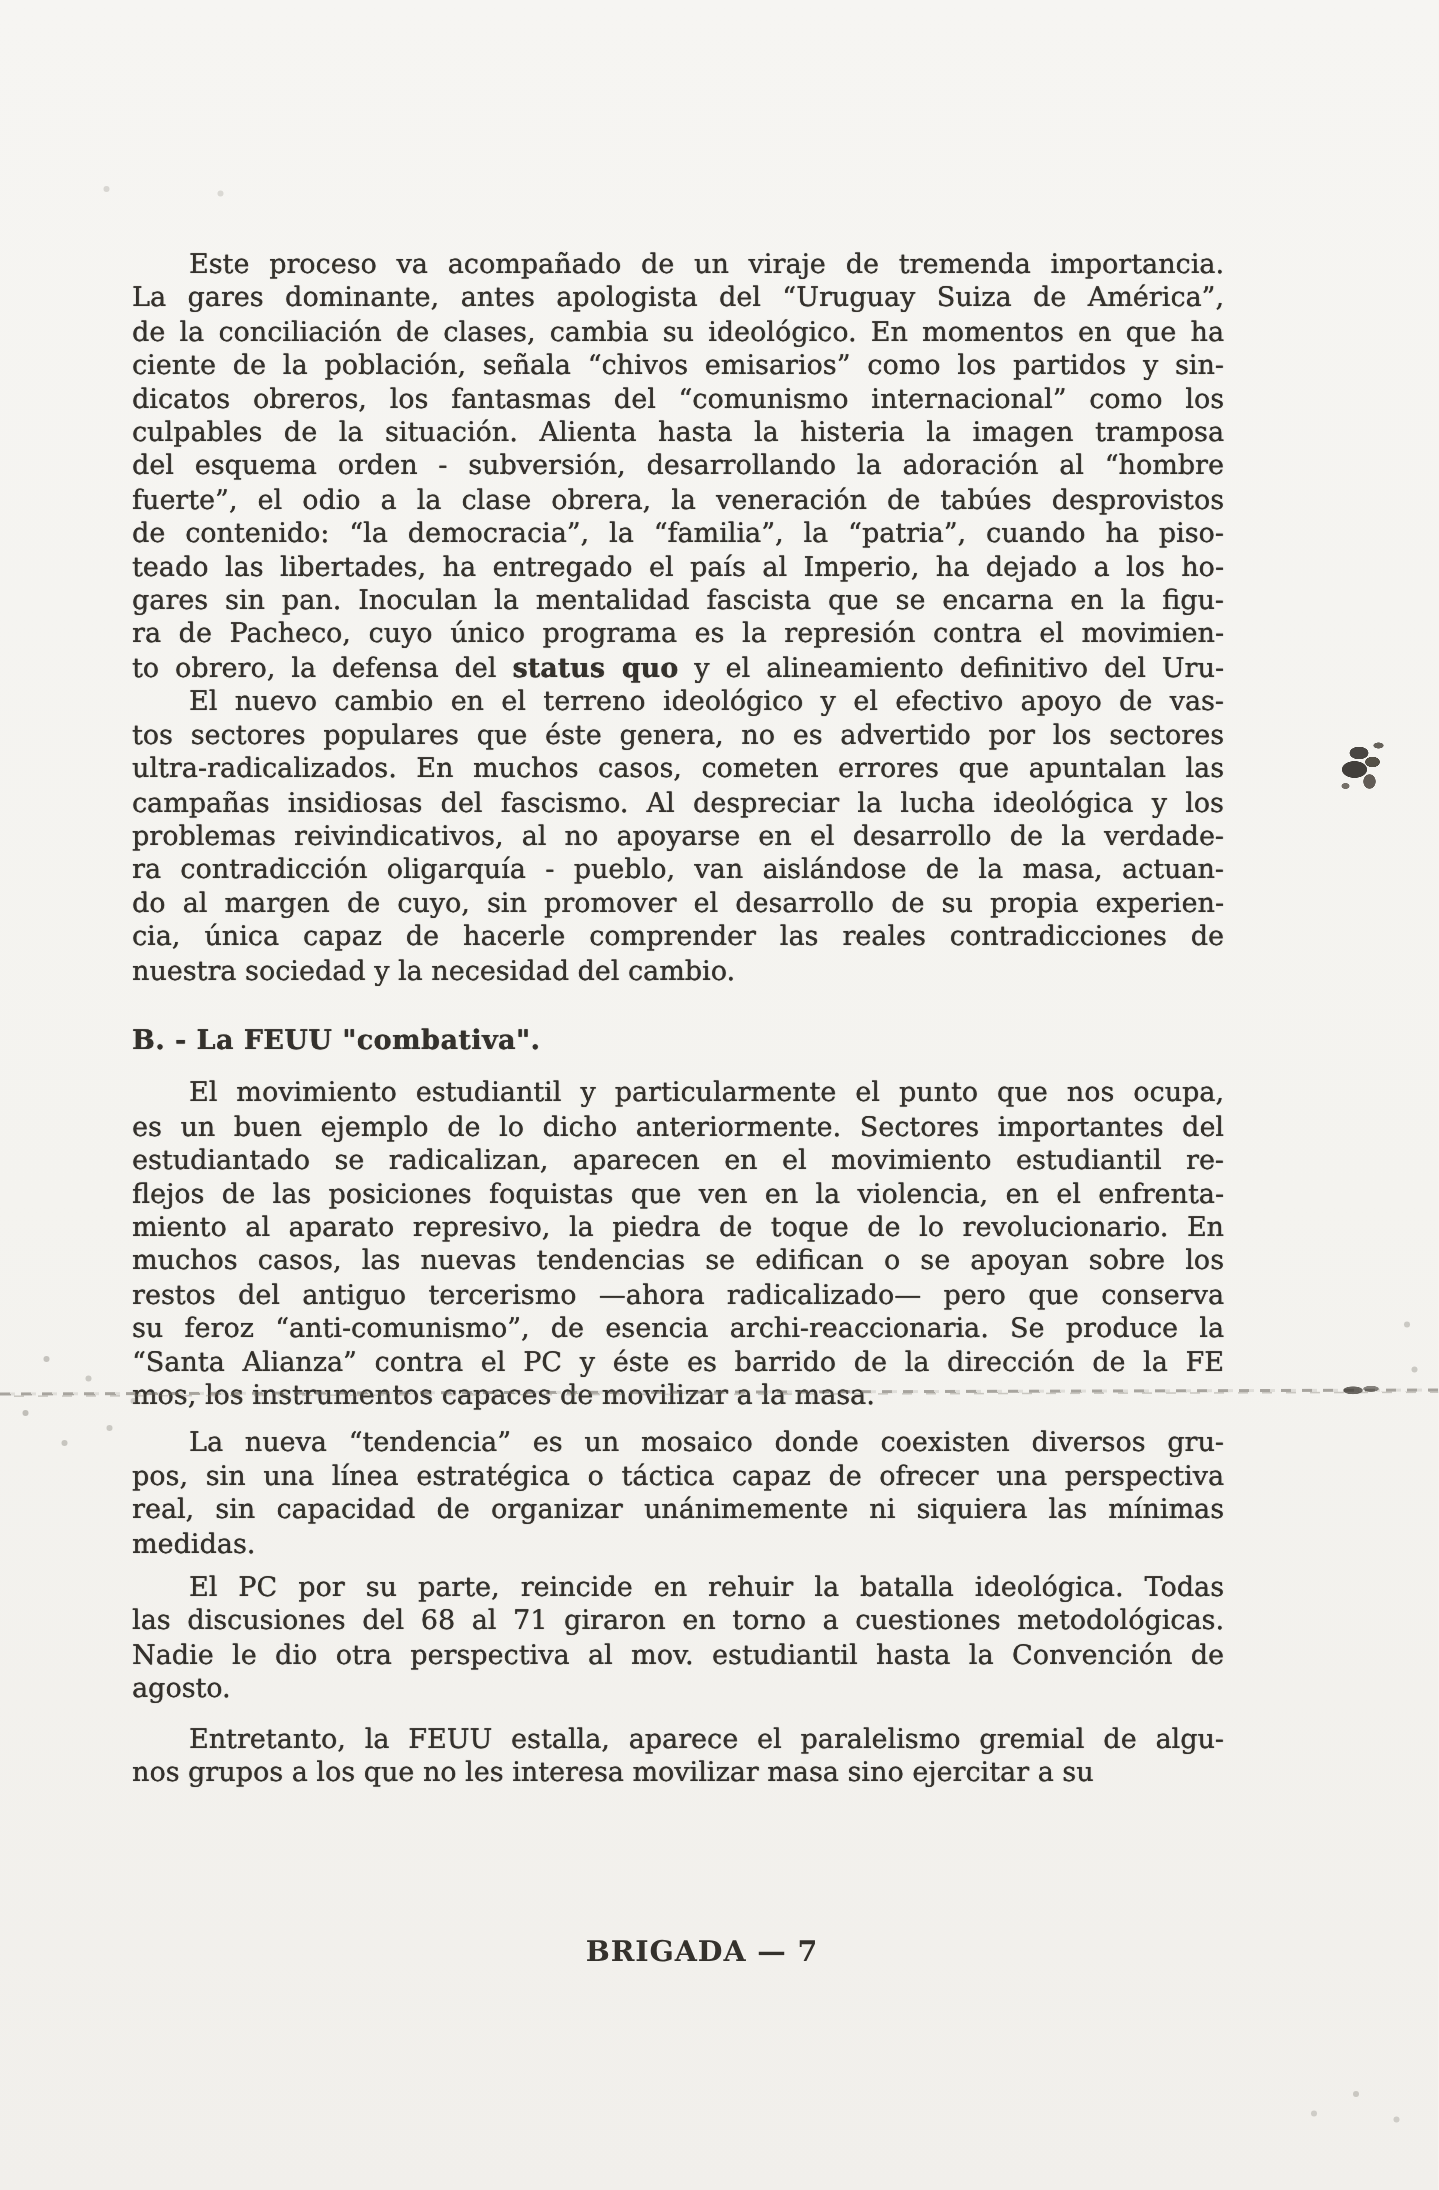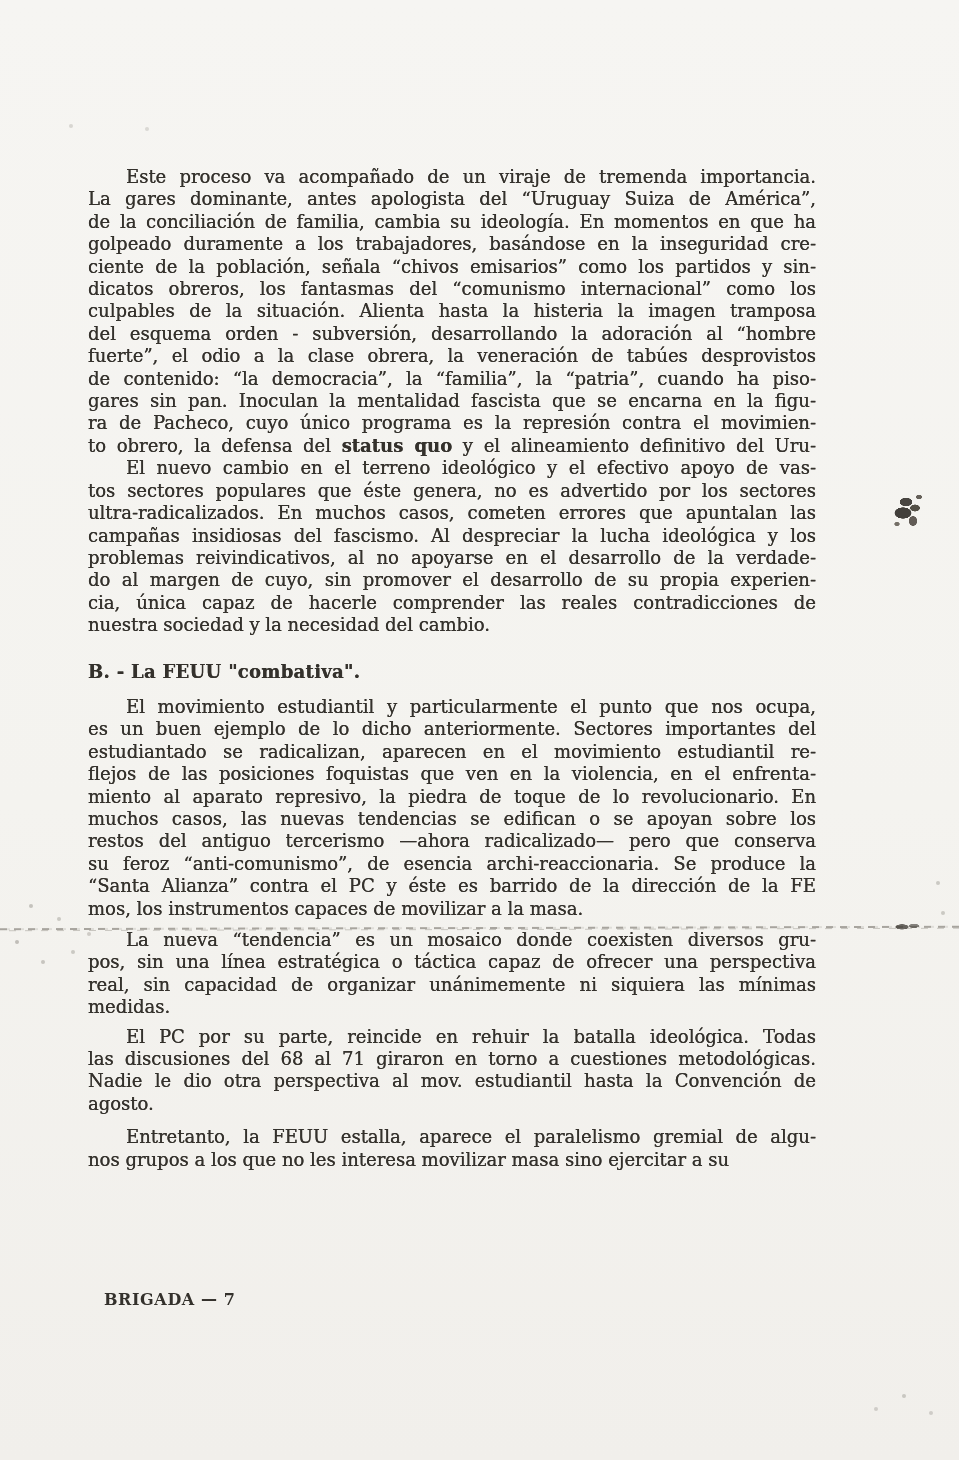--- a/index.html
+++ b/index.html
@@ -42,22 +42,22 @@
     margin-bottom: 13px;
     letter-spacing: 0.3px;
   }
   .text-column > .block:nth-child(2) { }
   .text-column > .block:nth-child(4) { margin-top: 0; }
   .text-column > .block:nth-child(5) { margin-top: 9px; }
   .text-column > .block:nth-child(6) { margin-top: 7px; }
   .text-column > .block:nth-child(7) { margin-top: 11px; }
   .footer {
     margin-top: 16px;
-    text-align: left;
-    font-size: 16px;
+    text-align: center;
+    font-size: 19px;
     font-weight: bold;
     letter-spacing: 0.6px;
     color: #34312c;
   }
   
   .fold-crease {
     position: absolute;
     left: 0;
     top: 926px;
     width: 959px;
@@ -124,38 +124,39 @@
   }
 </style>
 </head>
 <body style="background: rgb(245, 244, 241);">
 
 <div class="page">
   <div class="text-column">
       <div class="block paragraph">
         <div class="line indent"><span>Este proceso va acompañado de un viraje de tremenda importancia.</span></div>
         <div class="line"><span>La gares dominante, antes apologista del “Uruguay Suiza de América”,</span></div>
-        <div class="line"><span>de la conciliación de familia, cambia su ideología. En momentos en que ha</span></div>
-        <div class="line"><span>golpeado duramente a los trabajadores, basándose en la inseguridad cre-</span></div>
+        <div class="line"><span>de la conciliación de clases, cambia su ideológico. En momentos en que ha</span></div>
         <div class="line"><span>ciente de la población, señala “chivos emisarios” como los partidos y sin-</span></div>
         <div class="line"><span>dicatos obreros, los fantasmas del “comunismo internacional” como los</span></div>
         <div class="line"><span>culpables de la situación. Alienta hasta la histeria la imagen tramposa</span></div>
         <div class="line"><span>del esquema orden - subversión, desarrollando la adoración al “hombre</span></div>
         <div class="line"><span>fuerte”, el odio a la clase obrera, la veneración de tabúes desprovistos</span></div>
         <div class="line"><span>de contenido: “la democracia”, la “familia”, la “patria”, cuando ha piso-</span></div>
+        <div class="line"><span>teado las libertades, ha entregado el país al Imperio, ha dejado a los ho-</span></div>
         <div class="line"><span>gares sin pan. Inoculan la mentalidad fascista que se encarna en la figu-</span></div>
         <div class="line"><span>ra de Pacheco, cuyo único programa es la represión contra el movimien-</span></div>
         <div class="line"><span>to obrero, la defensa del </span><span class="b">status quo</span><span> y el alineamiento definitivo del Uru-</span></div>
       </div>
       <div class="block paragraph">
         <div class="line indent"><span>El nuevo cambio en el terreno ideológico y el efectivo apoyo de vas-</span></div>
         <div class="line"><span>tos sectores populares que éste genera, no es advertido por los sectores</span></div>
         <div class="line"><span>ultra-radicalizados. En muchos casos, cometen errores que apuntalan las</span></div>
         <div class="line"><span>campañas insidiosas del fascismo. Al despreciar la lucha ideológica y los</span></div>
         <div class="line"><span>problemas reivindicativos, al no apoyarse en el desarrollo de la verdade-</span></div>
+        <div class="line"><span>ra contradicción oligarquía - pueblo, van aislándose de la masa, actuan-</span></div>
         <div class="line"><span>do al margen de cuyo, sin promover el desarrollo de su propia experien-</span></div>
         <div class="line"><span>cia, única capaz de hacerle comprender las reales contradicciones de</span></div>
         <div class="line last"><span>nuestra sociedad y la necesidad del cambio.</span></div>
       </div>
       <div class="block heading">
         <div class="line last"><span>B. - La FEUU "combativa".</span></div>
       </div>
       <div class="block paragraph">
         <div class="line indent"><span>El movimiento estudiantil y particularmente el punto que nos ocupa,</span></div>
         <div class="line"><span>es un buen ejemplo de lo dicho anteriormente. Sectores importantes del</span></div>

